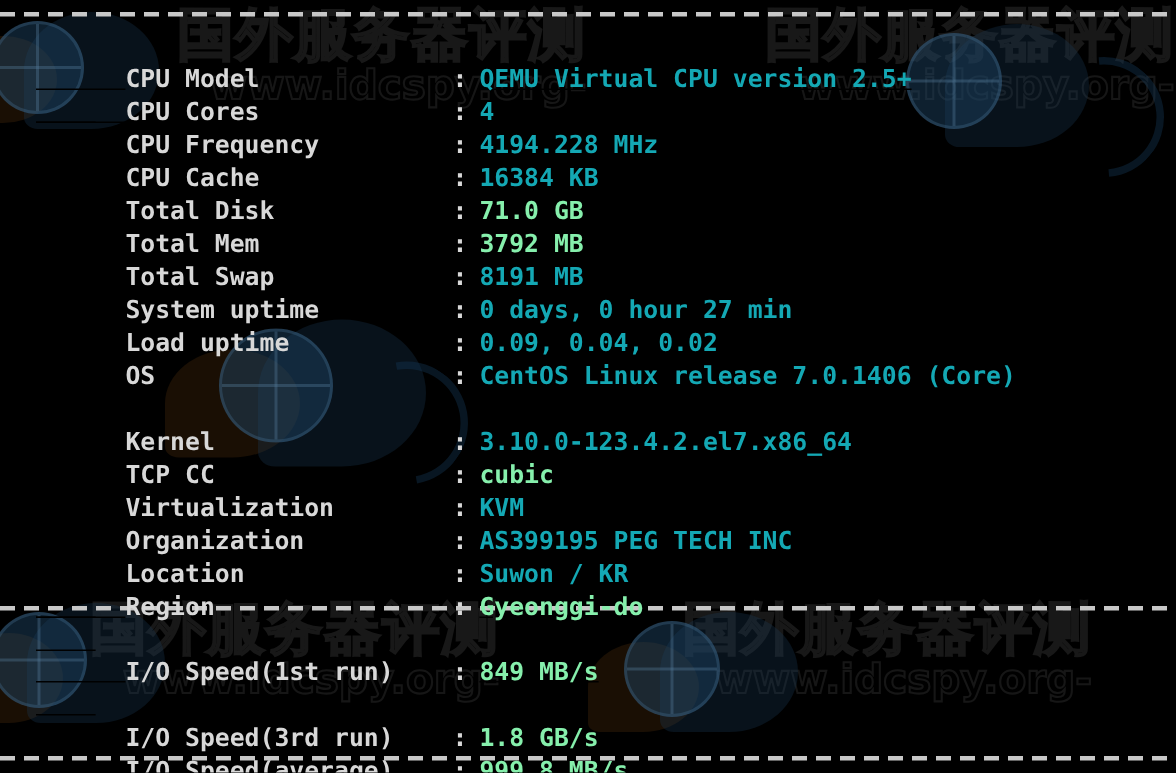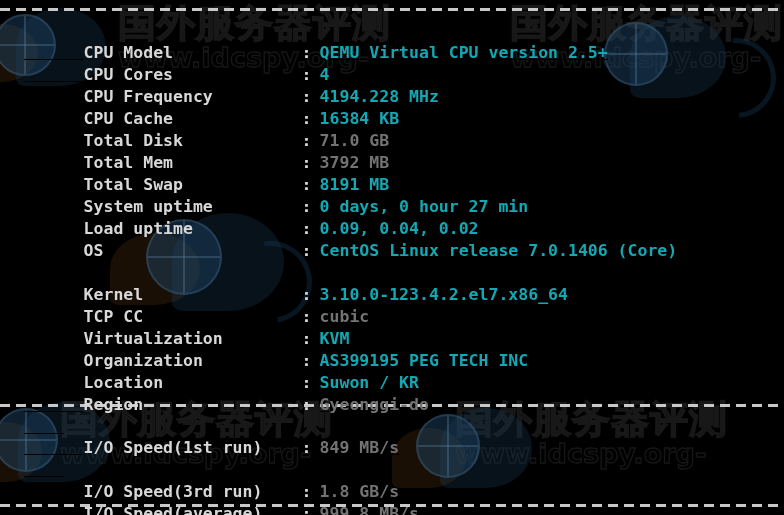--- a/index.html
+++ b/index.html
@@ -26,20 +26,21 @@
   #watermarks {
     position: absolute;
     inset: 0;
     z-index: 1;
     pointer-events: none;
     overflow: hidden;
   }
   .wm-group {
     position: absolute;
     opacity: 1;
+    text-align: right;
   }
   .wm-cn {
     font-family: "DejaVu Sans", "Liberation Sans", sans-serif;
     font-weight: bold;
     font-size: 38px;
     letter-spacing: 1px;
     color: rgba(0,0,0,0);
     -webkit-text-stroke: 1.5px rgba(150,150,150,0.16);
     white-space: nowrap;
     line-height: 1;
@@ -140,21 +141,21 @@
     display: inline-block;
     width: 218px;
     color: #d8d8d8;
   }
   .colon {
     display: inline-block;
     width: 18px;
     color: #d8d8d8;
   }
   .val        { color: #14a8b4; }
-  .val.yellow { color: #737373; margin-top: 20px; }
+  .val.yellow { color: #86efac; margin-top: 20px; }
 </style>
 </head>
 <body>
 
 <div id="terminal">
 
   <div id="watermarks">
 
     <div class="wm-group" style="left:118px; top:4px;">
       <div class="wm-cn">国外服务器评测</div>

